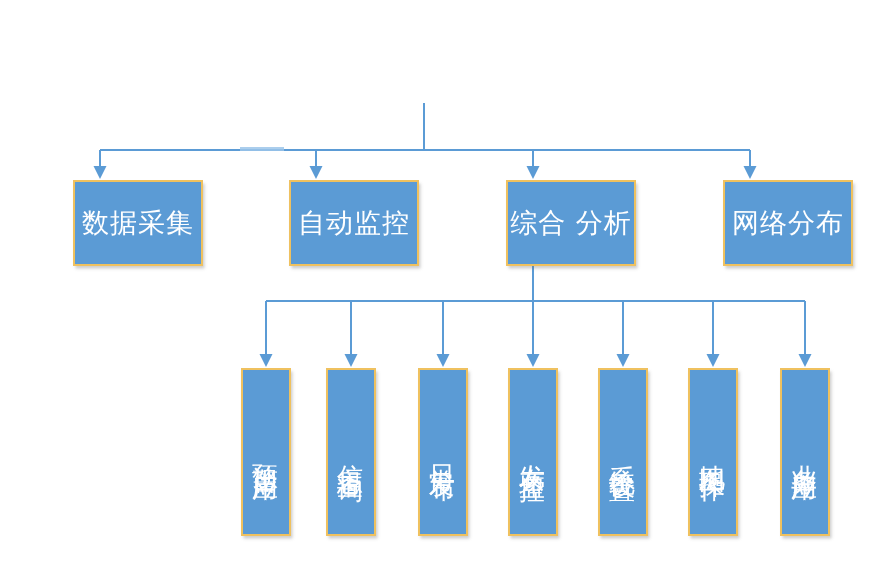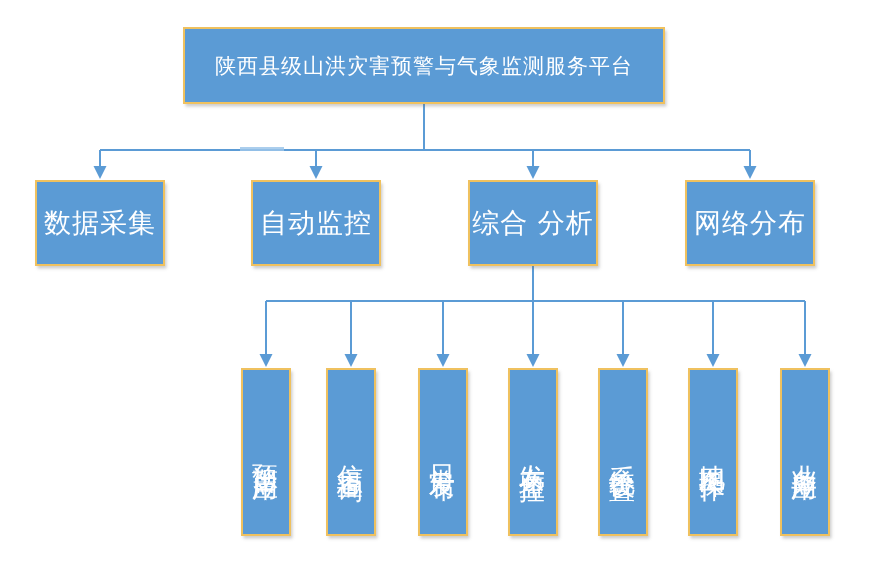--- a/index.html
+++ b/index.html
@@ -38,20 +38,21 @@
     font-size: 21px;
     letter-spacing: 1px;
     white-space: nowrap;
   }
   .node.l2 {
     top: 180px;
     width: 130px; height: 86px;
     font-size: 27px;
     letter-spacing: 1px;
     white-space: nowrap;
+    margin-left: 38px;
   }
   .node.l3 {
     top: 368px;
     width: 50px; height: 168px;
     font-size: 26px;
   }
   .vtext {
     writing-mode: vertical-lr;
     text-orientation: upright;
     letter-spacing: 4px;
@@ -106,23 +107,20 @@
       <polygon points="259.5,354 272.5,354 266,367"></polygon>
       <polygon points="344.5,354 357.5,354 351,367"></polygon>
       <polygon points="436.5,354 449.5,354 443,367"></polygon>
       <polygon points="526.5,354 539.5,354 533,367"></polygon>
       <polygon points="616.5,354 629.5,354 623,367"></polygon>
       <polygon points="706.5,354 719.5,354 713,367"></polygon>
       <polygon points="798.5,354 811.5,354 805,367"></polygon>
     </g>
   </svg>
 
-  <div class="node root">
-    <span>陕西县级山洪灾害预警与气象监测服务平台</span>
-  </div>
 
   <div class="node l2 pos-l2-0">
     <span>数据采集</span>
   </div>
   <div class="node l2 pos-l2-2">
     <span>综合 分析</span>
   </div>
   <div class="node l2 pos-l2-1">
     <span>自动监控</span>
   </div>

